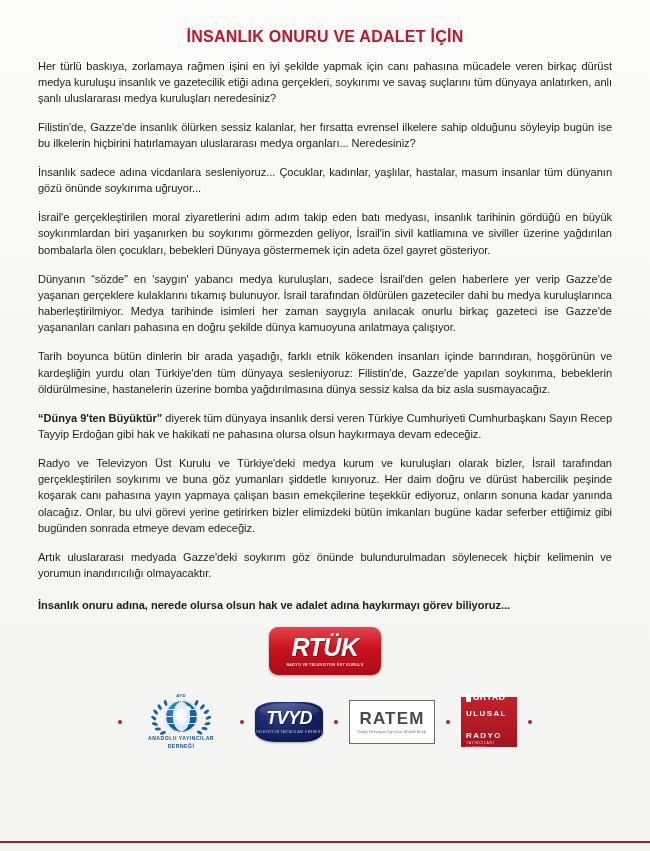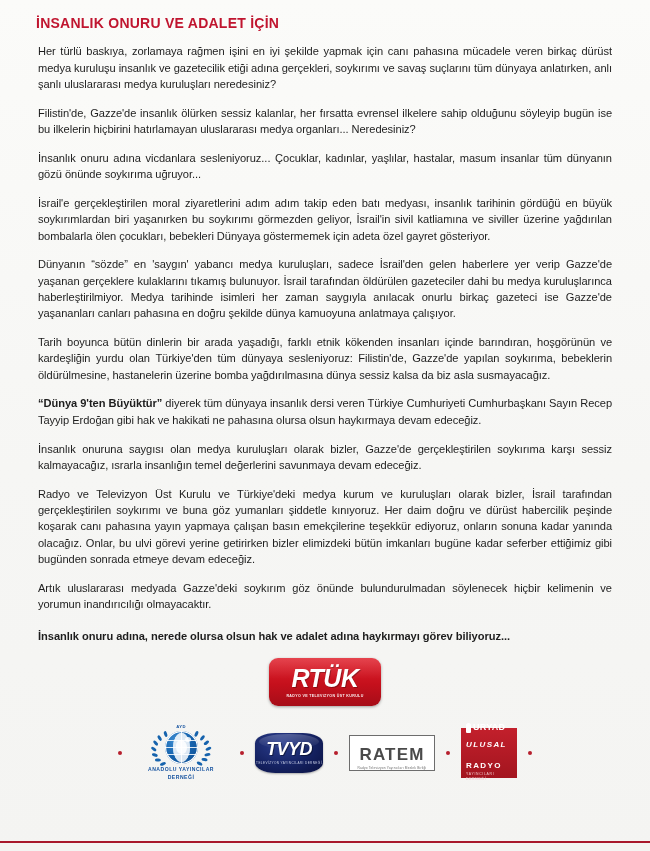--- a/index.html
+++ b/index.html
@@ -17,26 +17,26 @@
   .page {
     width: 650px;
     height: 851px;
     position: relative;
     background: linear-gradient(180deg, #fbfbf9 0%, #f6f6f4 55%, #f4f4f2 100%);
     padding: 0 36px;
   }
 
   
   .doc-title {
-    text-align: left;
+    text-align: center;
     color: #c0152f;
-    font-size: 14px;
+    font-size: 16px;
     font-weight: bold;
     letter-spacing: 0.25px;
-    padding-top: 16px;
+    padding-top: 28px;
     padding-bottom: 12px;
     line-height: 1.1;
   }
 
   
   .body-block {
     padding: 0 2px;
   }
 
   .para {
@@ -245,27 +245,27 @@
     color: #c9cfe6;
     font-size: 3.1px;
     letter-spacing: 0.4px;
     margin-top: 3px;
     z-index: 2;
   }
 
   
   .ratem {
     width: 86px;
-    height: 36px;
+    height: 44px;
     background: #ffffff;
     border: 1.2px solid #6d6d6d;
     display: flex;
     flex-direction: column;
     align-items: center;
-    justify-content: flex-end;
+    justify-content: center;
   }
   .ratem-main {
     color: #4a4a4a;
     font-weight: bold;
     font-size: 17px;
     letter-spacing: 1.2px;
     line-height: 1;
   }
   .ratem-sub {
     color: #6f6f6f;
@@ -296,21 +296,21 @@
     background: #ffffff;
     border-radius: 2.5px 2.5px 1px 1px;
     flex: 0 0 auto;
   }
   .uryad-t1 {
     color: #ffffff; font-weight: bold;
     font-size: 9px; letter-spacing: 0.3px; line-height: 1;
   }
   .uryad-t2 {
     color: #ffffff; font-weight: bold;
-    font-size: 8px; letter-spacing: 1.4px; line-height: 1.18; margin-top: 7px; font-style: italic;
+    font-size: 8px; letter-spacing: 1.4px; line-height: 1.18; margin-top: 7px;
   }
   .uryad-t3 {
     color: #ffffff; font-weight: bold;
     font-size: 8px; letter-spacing: 1.4px; line-height: 1.18; margin-top: 12px;
   }
   .uryad-t4 {
     color: #f0c9cd; font-size: 3.4px; letter-spacing: 0.7px; line-height: 1.5; margin-top: 1px;
   }
   .uryad-t5 {
     color: #f0c9cd; font-size: 3.4px; letter-spacing: 0.7px; line-height: 1.5;
@@ -329,28 +329,27 @@
 <body>
 
 <div class="page">
 
   <div class="doc-title">İNSANLIK ONURU VE ADALET İÇİN</div>
 
   <div class="body-block">
 
     <p class="para">Her türlü baskıya, zorlamaya rağmen işini en iyi şekilde yapmak için canı pahasına mücadele veren birkaç dürüst medya kuruluşu insanlık ve gazetecilik etiği adına gerçekleri, soykırımı ve savaş suçlarını tüm dünyaya anlatırken, anlı şanlı uluslararası medya kuruluşları neredesiniz?</p>
     <p class="para">Filistin'de, Gazze'de insanlık ölürken sessiz kalanlar, her fırsatta evrensel ilkelere sahip olduğunu söyleyip bugün ise bu ilkelerin hiçbirini hatırlamayan uluslararası medya organları... Neredesiniz?</p>
-    <p class="para">İnsanlık onuru adına vicdanlara sesleniyoruz... Çocuklar, kadınlar, yaşlılar, hastalar, masum insanlar tüm dünyanın gözü önünde soykırıma uğruyor...</p>
+    <p class="para">İnsanlık sadece adına vicdanlara sesleniyoruz... Çocuklar, kadınlar, yaşlılar, hastalar, masum insanlar tüm dünyanın gözü önünde soykırıma uğruyor...</p>
     <p class="para">İsrail'e gerçekleştirilen moral ziyaretlerini adım adım takip eden batı medyası, insanlık tarihinin gördüğü en büyük soykırımlardan biri yaşanırken bu soykırımı görmezden geliyor, İsrail'in sivil katliamına ve siviller üzerine yağdırılan bombalarla ölen çocukları, bebekleri Dünyaya göstermemek için adeta özel gayret gösteriyor.</p>
     <p class="para">Dünyanın “sözde” en 'saygın' yabancı medya kuruluşları, sadece İsrail'den gelen haberlere yer verip Gazze'de yaşanan gerçeklere kulaklarını tıkamış bulunuyor. İsrail tarafından öldürülen gazeteciler dahi bu medya kuruluşlarınca haberleştirilmiyor. Medya tarihinde isimleri her zaman saygıyla anılacak onurlu birkaç gazeteci ise Gazze'de yaşananları canları pahasına en doğru şekilde dünya kamuoyuna anlatmaya çalışıyor.</p>
     <p class="para">Tarih boyunca bütün  dinlerin bir arada yaşadığı, farklı etnik kökenden insanları içinde barındıran, hoşgörünün ve kardeşliğin yurdu olan Türkiye'den tüm dünyaya sesleniyoruz: Filistin'de, Gazze'de yapılan soykırıma, bebeklerin öldürülmesine, hastanelerin üzerine bomba yağdırılmasına dünya sessiz kalsa da biz asla susmayacağız.</p>
 
     <p class="para"><span class="lead-bold">“Dünya 9'ten Büyüktür”</span><span> diyerek tüm dünyaya insanlık dersi veren Türkiye Cumhuriyeti Cumhurbaşkanı Sayın Recep Tayyip Erdoğan gibi hak ve hakikati ne pahasına olursa olsun haykırmaya devam edeceğiz.</span></p>
 
-    <p class="para">İnsanlık onuruna saygısı olan medya kuruluşları olarak bizler, Gazze'de gerçekleştirilen soykırıma karşı sessiz kalmayacağız, ısrarla insanlığın temel değerlerini savunmaya devam edeceğiz.</p>
     <p class="para">Radyo ve Televizyon Üst Kurulu ve Türkiye'deki medya kurum ve kuruluşları olarak bizler, İsrail tarafından gerçekleştirilen soykırımı ve buna göz yumanları şiddetle kınıyoruz. Her daim doğru ve dürüst habercilik peşinde koşarak canı pahasına yayın yapmaya çalışan basın emekçilerine teşekkür ediyoruz, onların sonuna kadar yanında olacağız. Onlar, bu ulvi görevi yerine getirirken bizler elimizdeki bütün imkanları bugüne kadar seferber ettiğimiz gibi bugünden sonrada etmeye devam edeceğiz.</p>
     <p class="para">Artık uluslararası medyada Gazze'deki soykırım göz önünde bulundurulmadan söylenecek hiçbir kelimenin ve yorumun inandırıcılığı olmayacaktır.</p>
     <p class="para bold tight">İnsanlık onuru adına, nerede olursa olsun hak ve adalet adına haykırmayı görev biliyoruz...</p>
 
   </div>
 
   <div class="rtuk-wrap">
     <div class="rtuk-logo">
       <div class="rtuk-main">RTÜK</div>
       <div class="rtuk-sub">RADYO VE TELEVİZYON ÜST KURULU</div>

